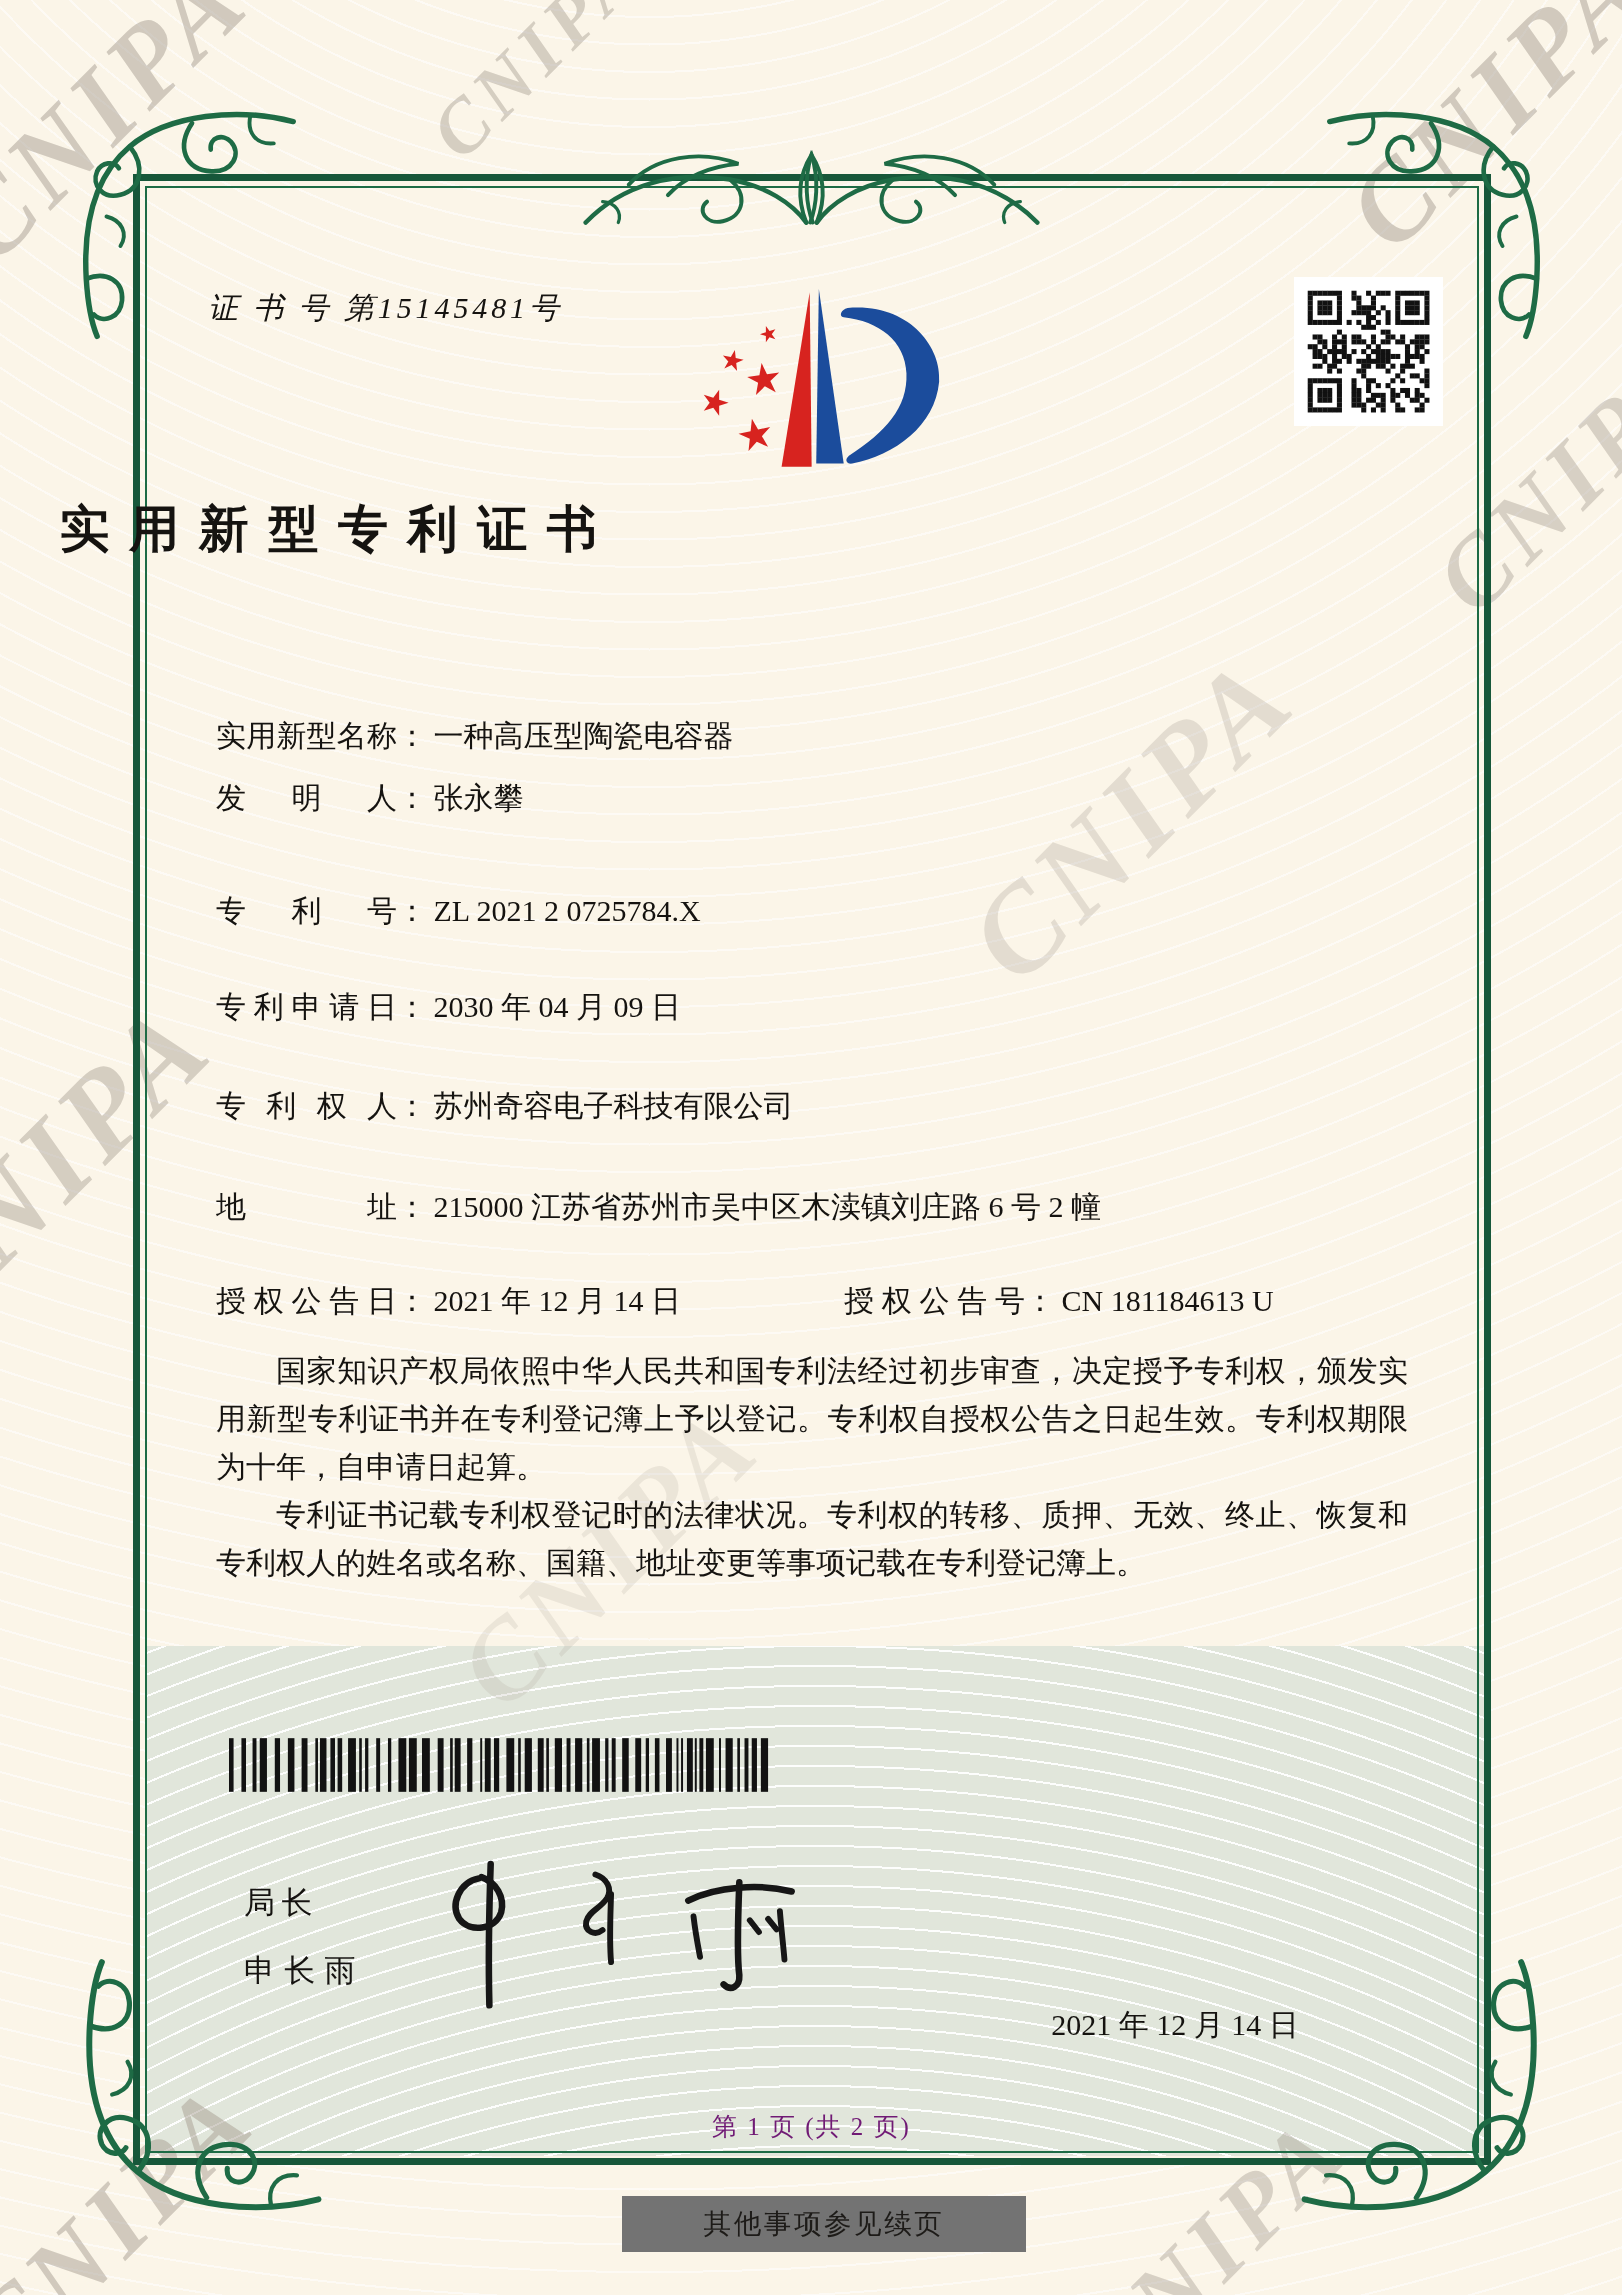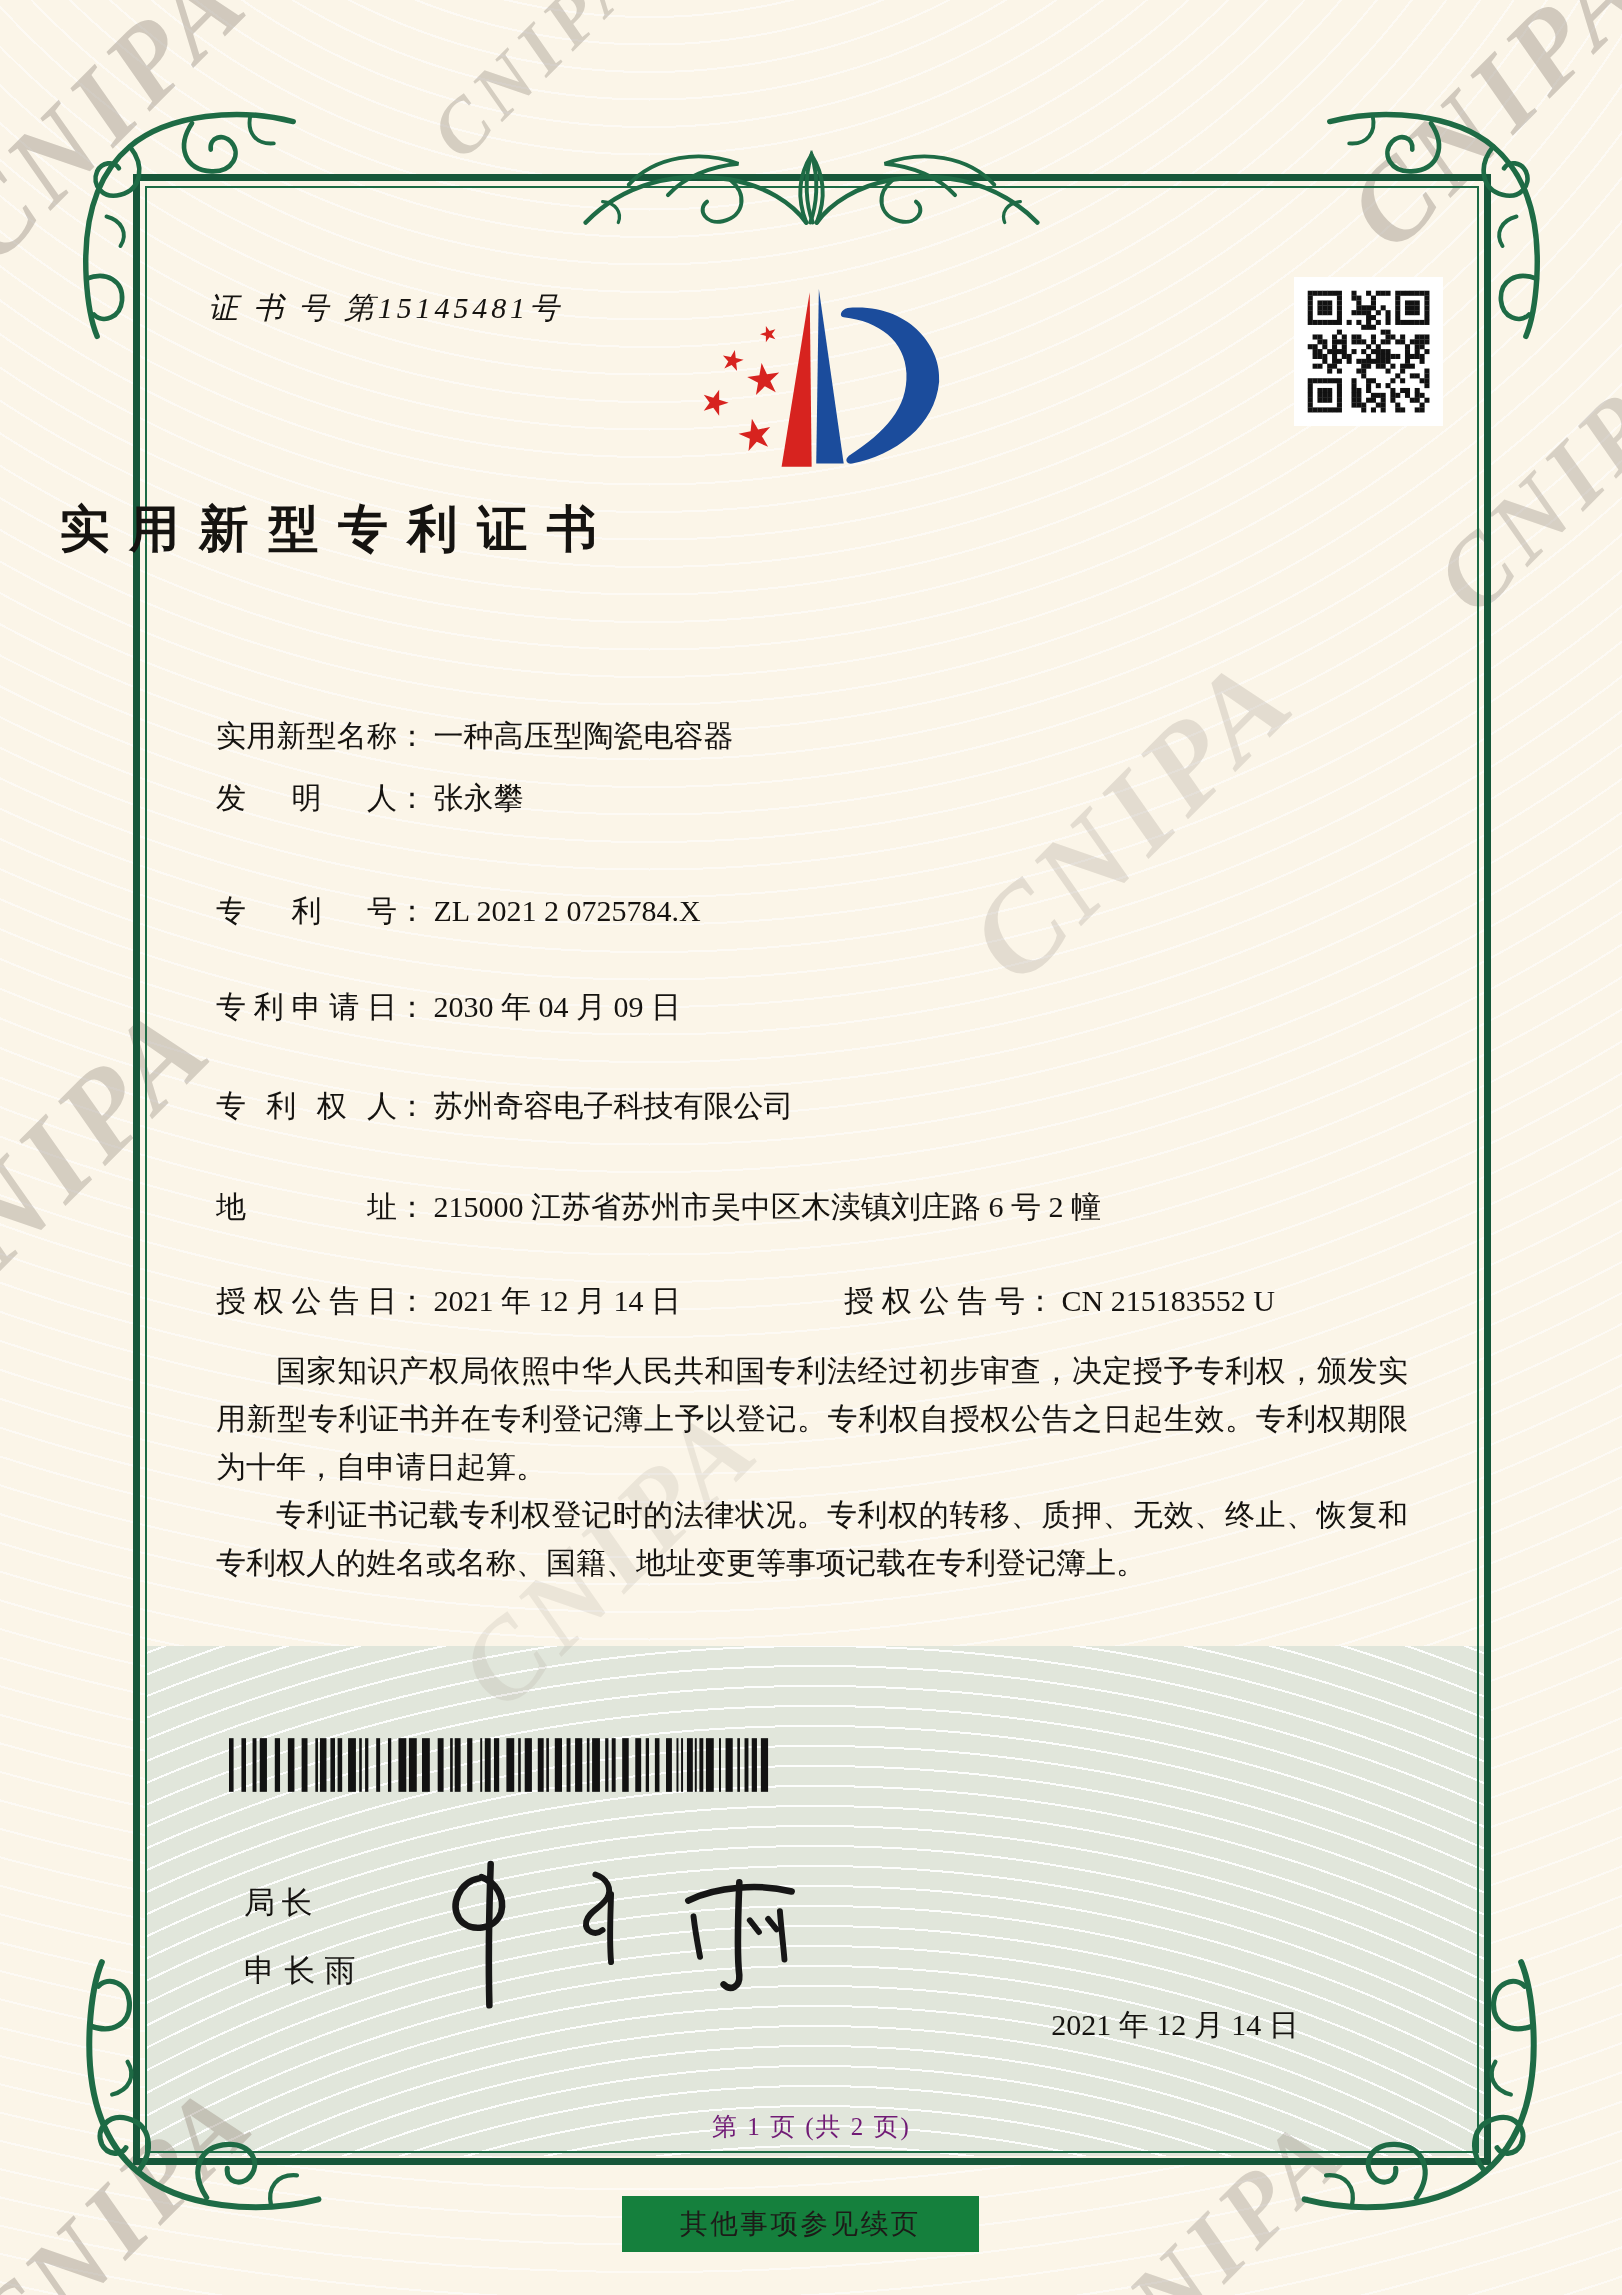--- a/index.html
+++ b/index.html
@@ -25,21 +25,21 @@
   .field{left:216px;width:1217px;font-size:30px;white-space:nowrap;}
   .flabel{display:inline-block;width:181px;text-align:justify;text-align-last:justify;vertical-align:bottom;}
   .fcolon{display:inline-block;margin-right:6.5px;}
   .grant-b{position:absolute;left:628px;top:0;white-space:nowrap;}
   .body-text{left:216px;top:1347px;width:1192px;font-size:30px;line-height:48px;text-align:justify;}
   .body-text p{margin:0;text-indent:2em;}
   .sig-role{left:244px;top:1882px;font-size:31px;letter-spacing:6.5px;}
   .sig-name{left:244px;top:1950px;font-size:31px;letter-spacing:9.2px;}
   .sig-date{left:1021px;top:2005px;width:308px;text-align:center;font-size:30px;}
   .page-ind{left:0;top:2110px;width:100%;text-align:center;font-size:25px;letter-spacing:2px;color:#701a75;}
-  .cont-box{position:absolute;left:622px;top:2196px;width:357px;height:56px;background:#15803d;z-index:5;
+  .cont-box{position:absolute;left:622px;top:2196px;width:404px;height:56px;background:#737373;z-index:5;
     display:flex;align-items:center;justify-content:center;}
   .cont-box span{font-size:27.5px;letter-spacing:2.6px;color:#1d1b18;}
   svg{display:block;}
 </style>
 </head>
 <body>
 
 <div class="page">
 
   <svg width="0" height="0" style="position:absolute">
@@ -428,21 +428,21 @@
   </div>
   <div class="content field" style="position:absolute;top:1086px;">
     <span class="flabel">专利权人</span><span class="fcolon">：</span><span>苏州奇容电子科技有限公司</span>
   </div>
   <div class="content field" style="position:absolute;top:1187px;">
     <span class="flabel">地址</span><span class="fcolon">：</span><span>215000 江苏省苏州市吴中区木渎镇刘庄路 6 号 2 幢</span>
   </div>
   <div class="content field" style="position:absolute;top:1281px;">
     <span class="flabel">授权公告日</span><span class="fcolon">：</span><span>2021 年 12 月 14 日</span>
     <span class="grant-b">
-      <span class="flabel">授权公告号</span><span class="fcolon">：</span><span>CN 215183552 U</span>
+      <span class="flabel">授权公告号</span><span class="fcolon">：</span><span>CN 181184613 U</span>
     </span>
   </div>
 
   <div class="content body-text" style="position:absolute;">
     <p>国家知识产权局依照中华人民共和国专利法经过初步审查，决定授予专利权，颁发实用新型专利证书并在专利登记簿上予以登记。专利权自授权公告之日起生效。专利权期限为十年，自申请日起算。</p>
     <p>专利证书记载专利权登记时的法律状况。专利权的转移、质押、无效、终止、恢复和专利权人的姓名或名称、国籍、地址变更等事项记载在专利登记簿上。</p>
   </div>
 
   <svg class="content" id="barcode" style="position:absolute;left:229px;top:1738px;" width="543" height="54" viewBox="0 0 830 82">
       <rect x="0" y="0" width="7" height="82" fill="#121212"></rect>

